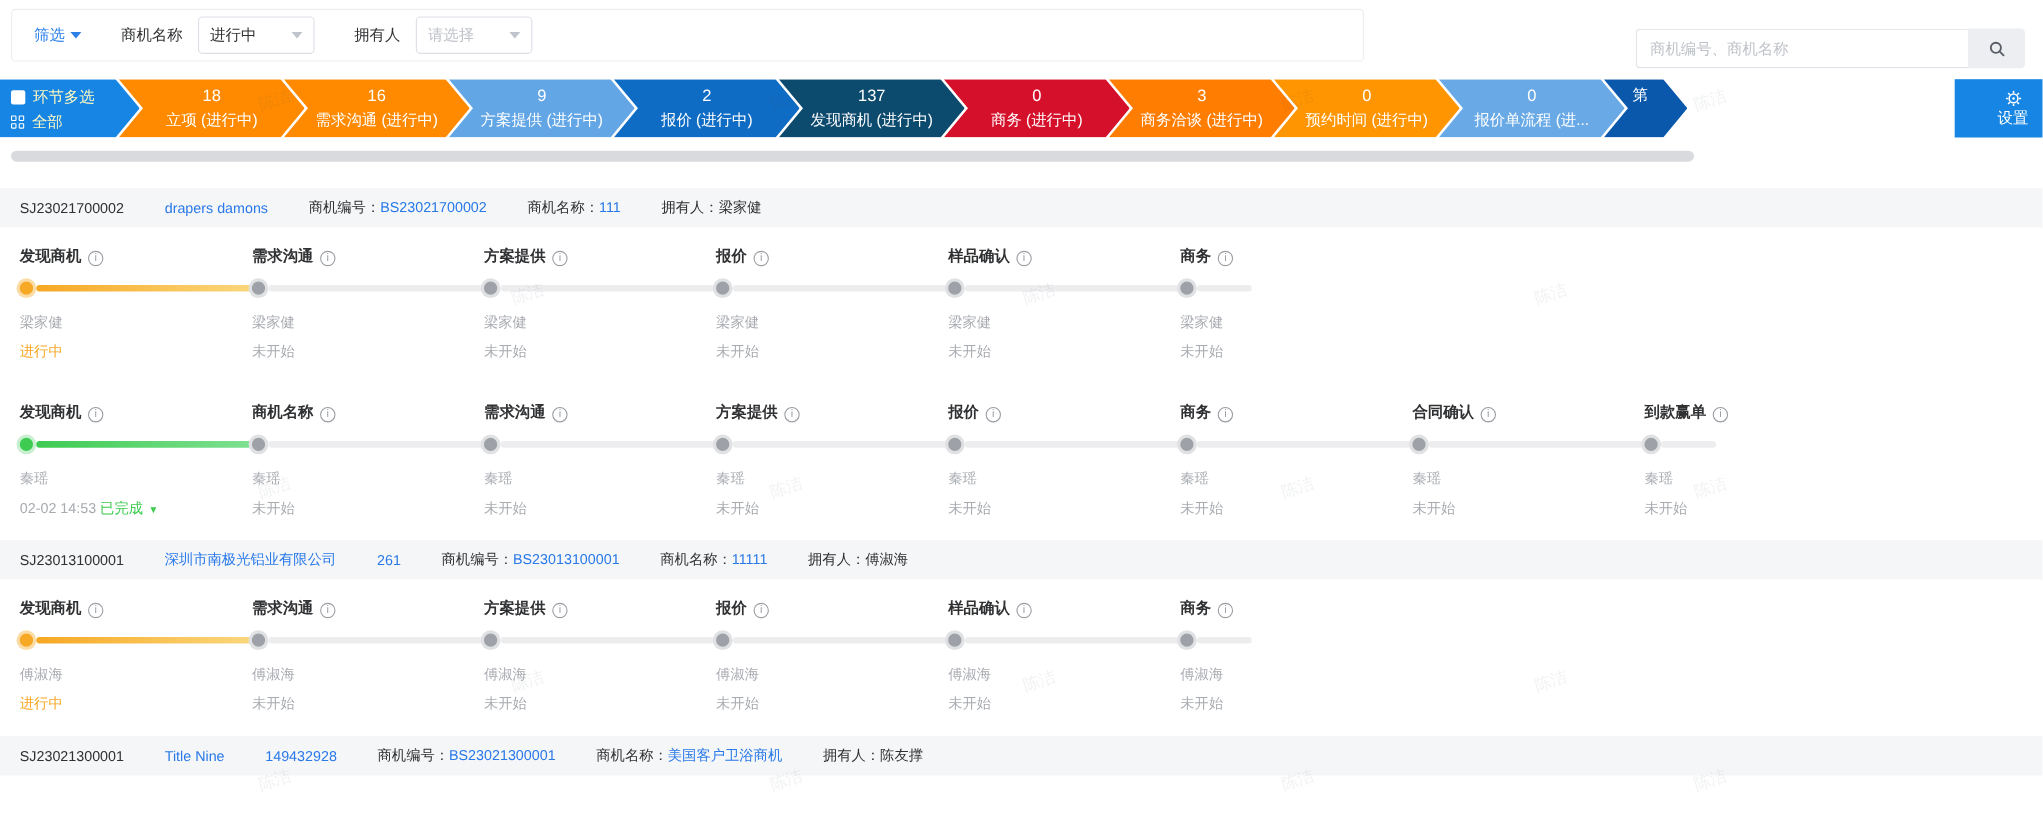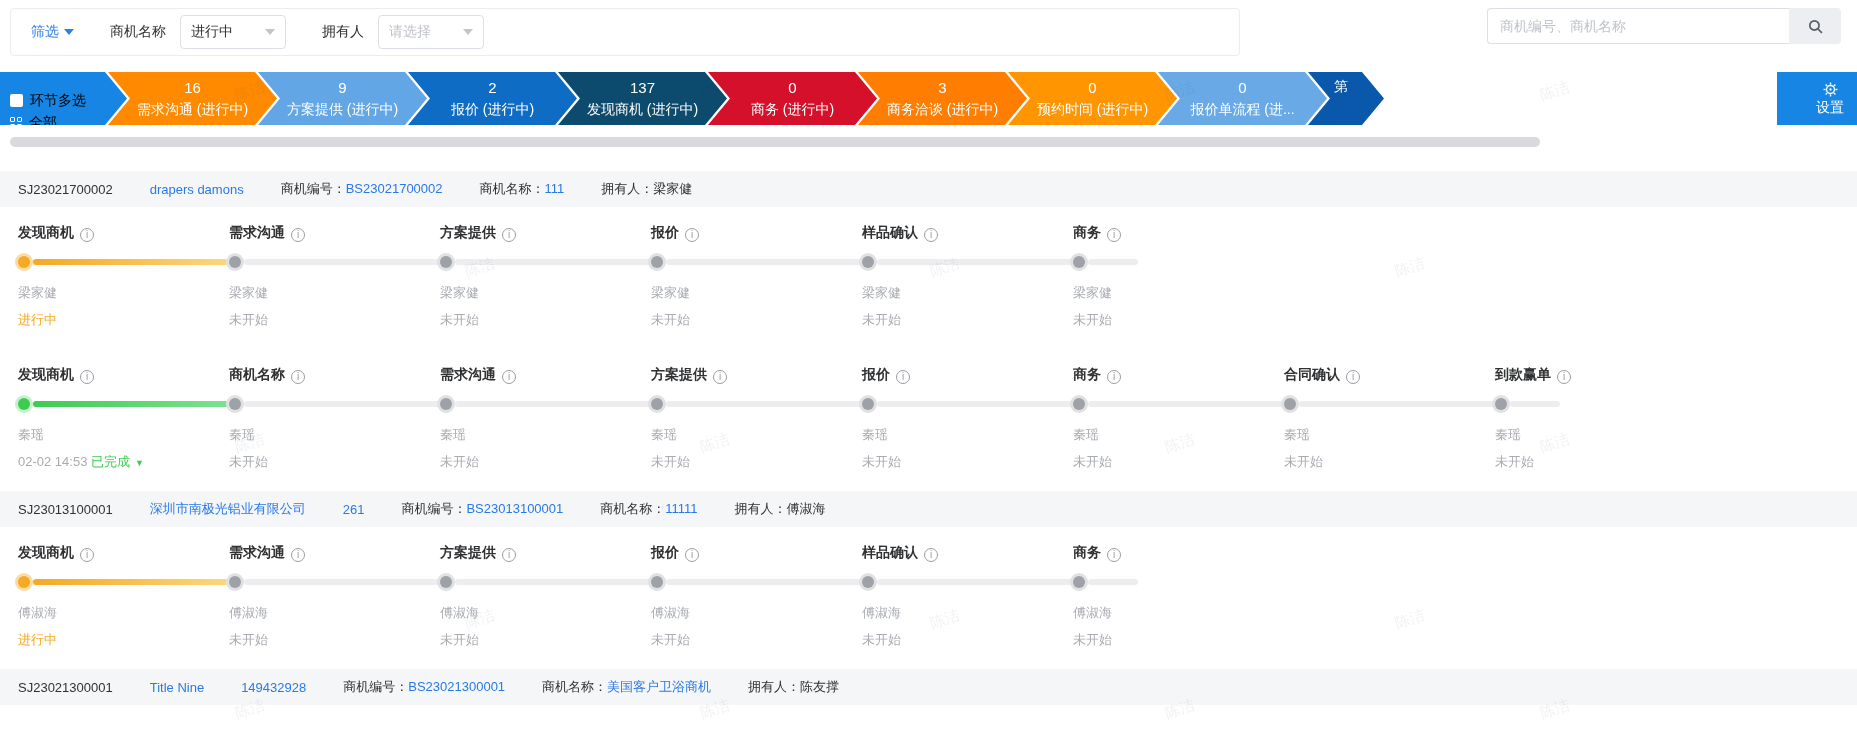--- a/index.html
+++ b/index.html
@@ -19,39 +19,39 @@
   .caret-dn { width:0; height:0; border-left:5px solid transparent; border-right:5px solid transparent; border-top:6px solid #2d80e8; display:inline-block; }
   .caret-gray { border-top-color:#c0c4cc; }
   .tlabel { font-size:14px; color:#303133; margin-right:14px; }
   .selectbox {
     width:106px; height:34px; border:1px solid #dcdfe6; border-radius:4px; background:#fff;
     display:flex; align-items:center; justify-content:space-between; padding:0 10px;
     font-size:14px; color:#303133; margin-right:36px; cursor:pointer;
   }
   .selectbox .val { white-space:nowrap; }
   .selectbox.ph .val { color:#bfc3c9; }
-  .searchwrap { position:absolute; top:8px; right:16px; display:flex; height:36px; }
+  .searchwrap { position:absolute; top:26px; right:16px; display:flex; height:36px; }
   .searchwrap input {
     width:302px; height:36px; border:1px solid #dcdfe6; border-right:none;
     border-radius:4px 0 0 4px; padding:0 12px; font-size:14px; color:#303133; outline:none;
     font-family: inherit;
   }
   .searchwrap input::placeholder { color:#bfc3c9; }
   .searchbtn {
     width:52px; height:36px; border:none; background:#eceef1; border-radius:0 4px 4px 0;
     display:flex; align-items:center; justify-content:center; cursor:pointer;
   }
   
   .funnel { position:absolute; top:72px; left:0; width:1857px; height:53px; }
   .fsettings-bg { position:absolute; top:0; right:0; width:80px; height:100%; background:#1685e3; }
   .fsegs { position:relative; display:flex; height:100%; z-index:1; }
   .fblock {
-    flex:0 0 127px; background:#1685e3; color:#000000; font-size:14px;
+    flex:0 0 127px; background:#1685e3; color:#fef9c3; font-size:14px;
     clip-path: polygon(0 0, 105px 0, 100% 50%, 105px 100%, 0 100%);
-    padding:17px 0 0 10px;
+    padding:5px 0 0 10px;
   }
   .fblock .frow { display:flex; align-items:center; gap:7px; height:21px; margin-top:1px; white-space:nowrap; }
   .cbox { width:13px; height:13px; background:#fff; border-radius:2px; flex:none; }
   .gridicon { display:grid; grid-template-columns:5px 5px; grid-template-rows:5px 5px; gap:2px; flex:none; }
   .gridicon i { border:1px solid #fff; border-radius:1px; display:block; }
   .fseg {
     flex:0 0 169px; margin-left:-19px; color:#fff; text-align:center; padding-top:4px;
     clip-path: polygon(22px 50%, 0 0, calc(100% - 22px) 0, 100% 50%, calc(100% - 22px) 100%, 0 100%);
     cursor:pointer;
   }
@@ -147,20 +147,24 @@
             <i></i>
             <i></i>
             <i></i>
             <i></i>
           </span>
         <span>全部</span>
       </div>
     </div>
 
       <div class="fseg" style="background: rgb(255, 138, 0);">
+        <div class="fcount">18</div>
+        <div class="flabel">立项 (进行中)</div>
+      </div>
+      <div class="fseg" style="background: rgb(255, 138, 0);">
         <div class="fcount">16</div>
         <div class="flabel">需求沟通 (进行中)</div>
       </div>
       <div class="fseg" style="background: rgb(99, 166, 230);">
         <div class="fcount">9</div>
         <div class="flabel">方案提供 (进行中)</div>
       </div>
       <div class="fseg" style="background: rgb(15, 108, 196);">
         <div class="fcount">2</div>
         <div class="flabel">报价 (进行中)</div>

